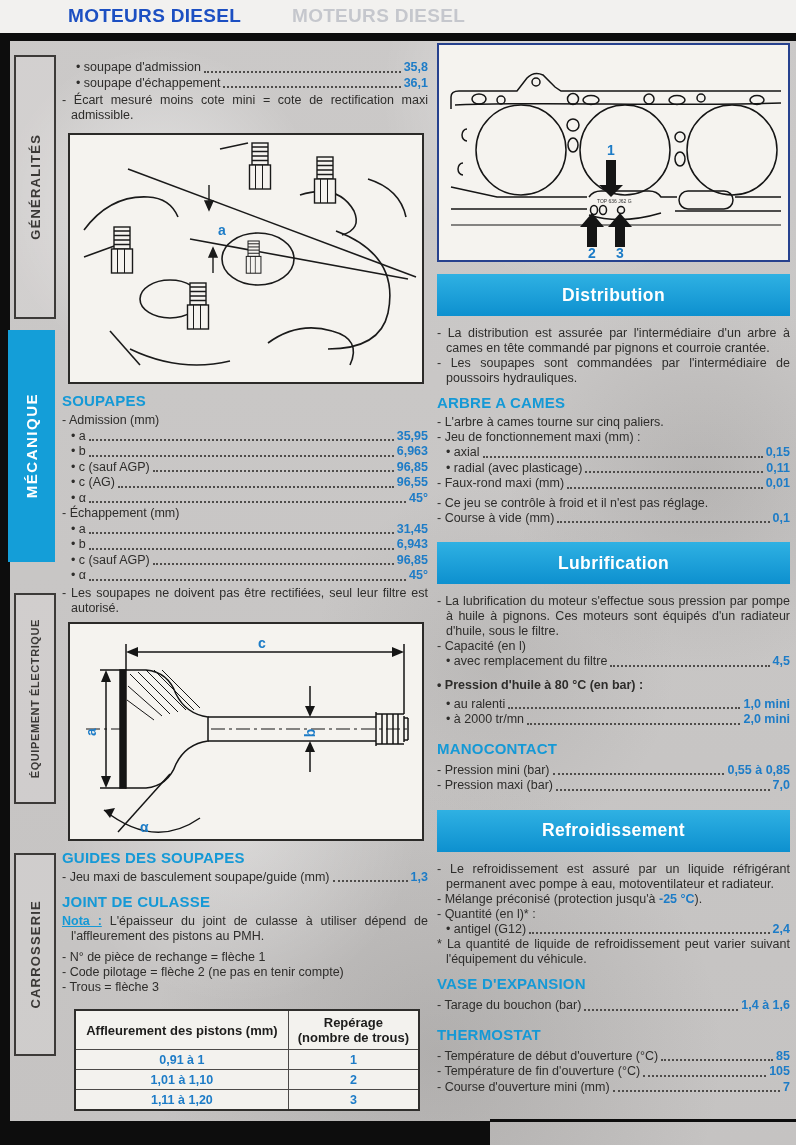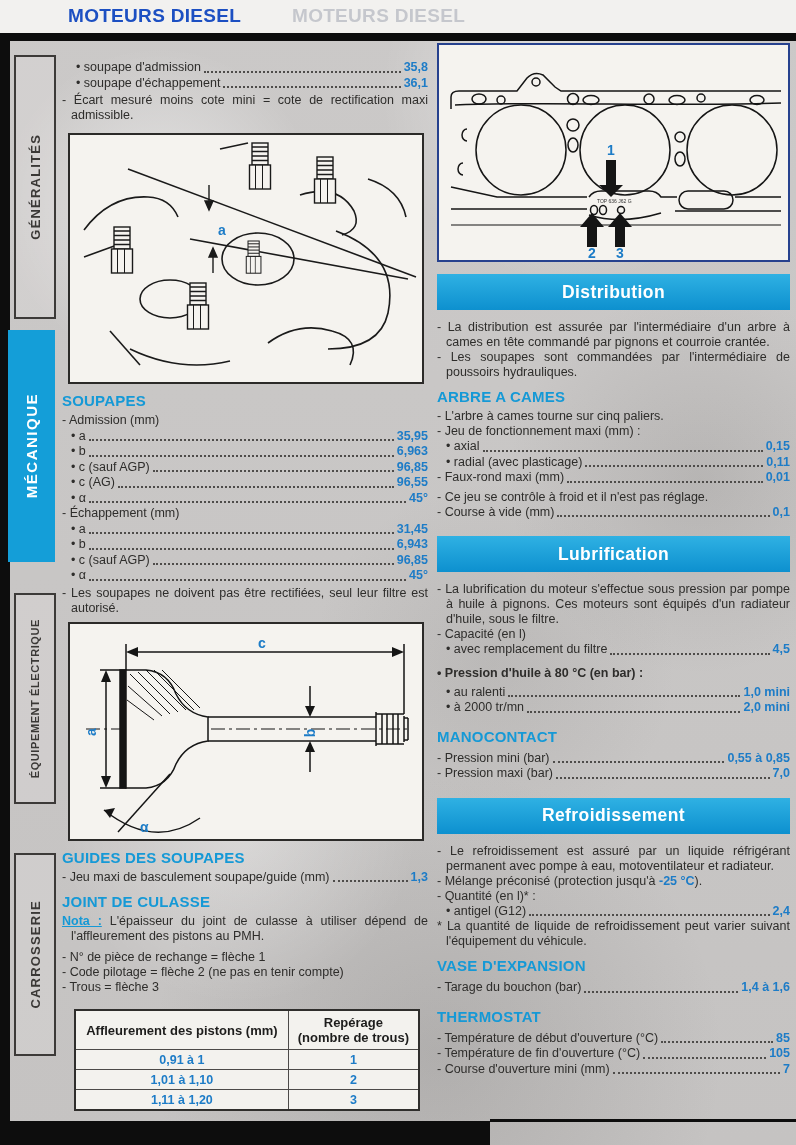--- a/index.html
+++ b/index.html
@@ -33,21 +33,21 @@
   #col-left{left:62px;top:60px;width:366px;}
   #col-right{left:437px;top:43px;width:353px;}
   .lrow{display:flex;align-items:flex-end;font-size:12.5px;line-height:15.5px;color:#2e2d2b;}
   .lrow .lbl{white-space:nowrap;}
   .dots{flex:1;border-bottom:2px dotted #4e4c4a;margin:0 3px 3px 3px;min-width:10px;}
   .val{font-weight:700;color:#1d7cc7;white-space:nowrap;}
   .ind{margin-left:9px;}
   .ind2{margin-left:14px;}
   .para{font-size:12.5px;line-height:15px;color:#2e2d2b;text-align:justify;padding-left:9px;text-indent:-9px;margin:0;}
   .h-cyan{color:#1599d6;font-weight:700;font-size:15px;letter-spacing:.2px;margin:0;}
-  .bar{height:36px;background:linear-gradient(#2fb1e3,#0d90cf);color:#fff;font-weight:700;font-size:17.5px;display:flex;align-items:center;justify-content:center;letter-spacing:.4px;}
+  .bar{height:42px;background:linear-gradient(#2fb1e3,#0d90cf);color:#fff;font-weight:700;font-size:17.5px;display:flex;align-items:center;justify-content:center;letter-spacing:.4px;}
   .bold-line{font-size:12.5px;line-height:15px;color:#2e2d2b;font-weight:700;}
   .figbox{background:#f5f3ef;border:2px solid #2b2a28;}
   .figbox svg{display:block;}
   #fig-gasket{border-color:#26418e;}
   
   table.spec{border-collapse:collapse;background:#f3f2ee;border:2px solid #2f2e2c;width:346px;margin-left:12px;}
   table.spec th, table.spec td{border:1px solid #4c4a48;text-align:center;}
   table.spec th{font-size:13px;color:#1d1d1c;padding:4px 0;white-space:pre-line;line-height:15px;}
   table.spec td{font-size:12.5px;font-weight:700;color:#1d7cc7;height:19px;padding:0 8px;}
   .c1{width:62%;} .c2{width:38%;}

